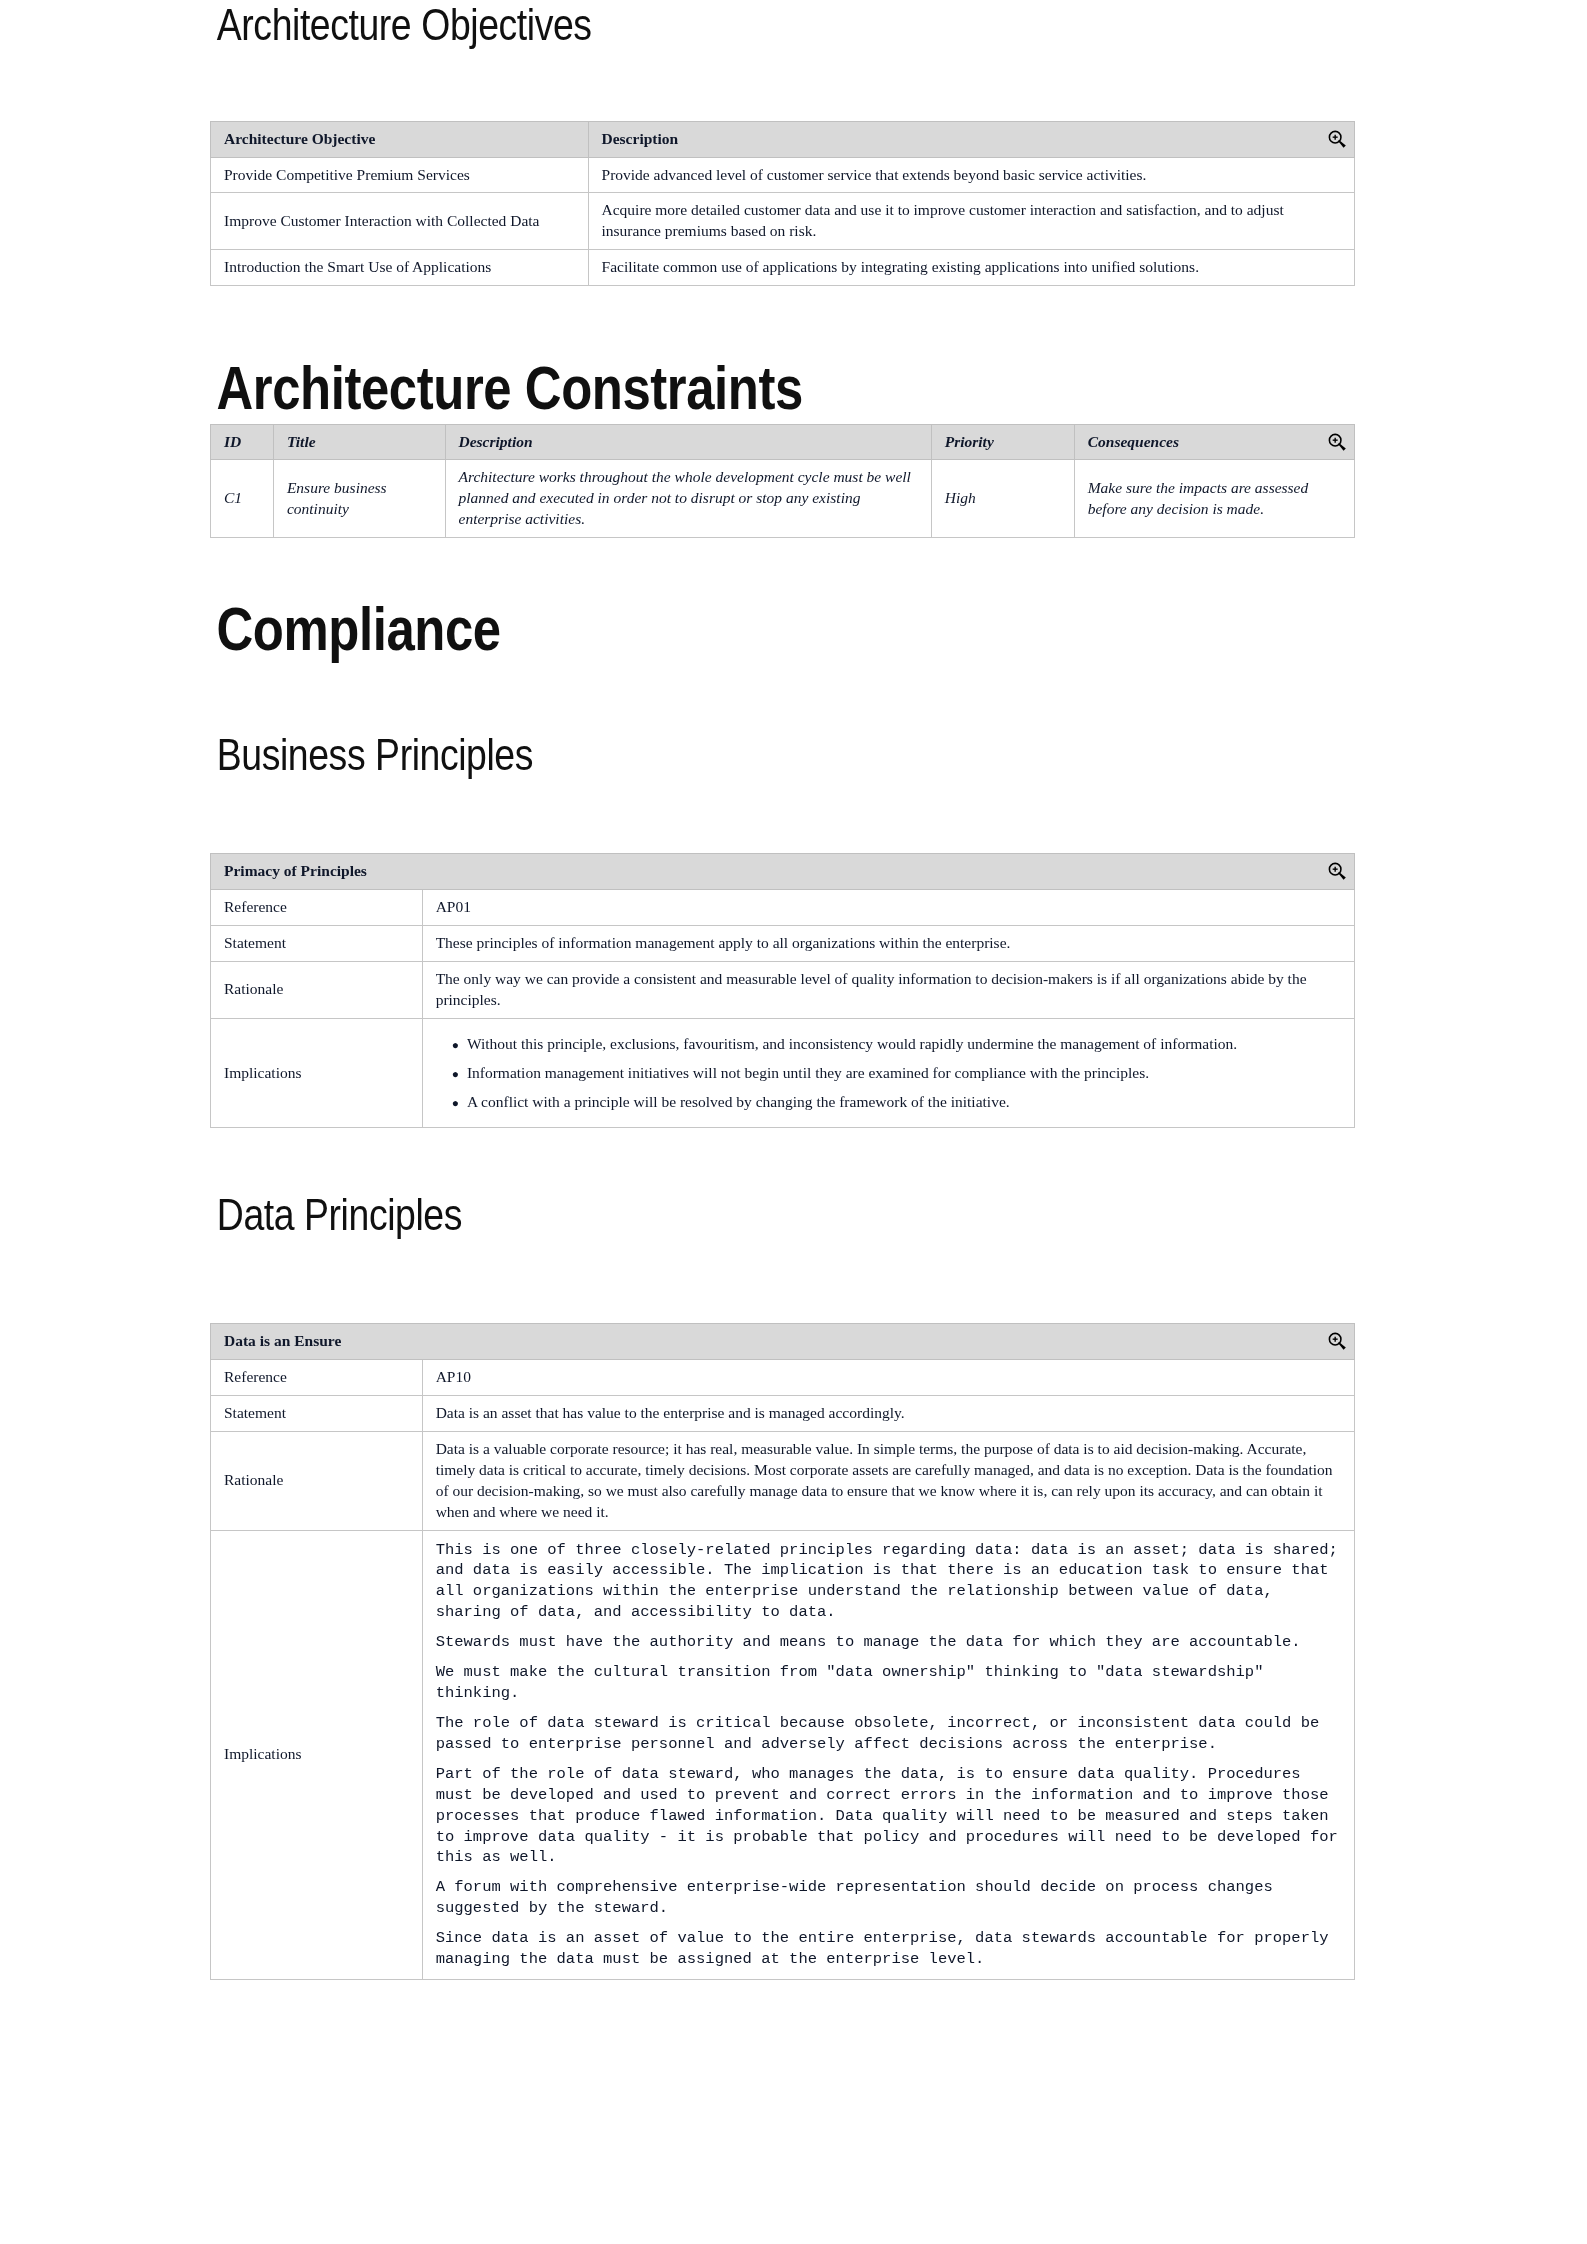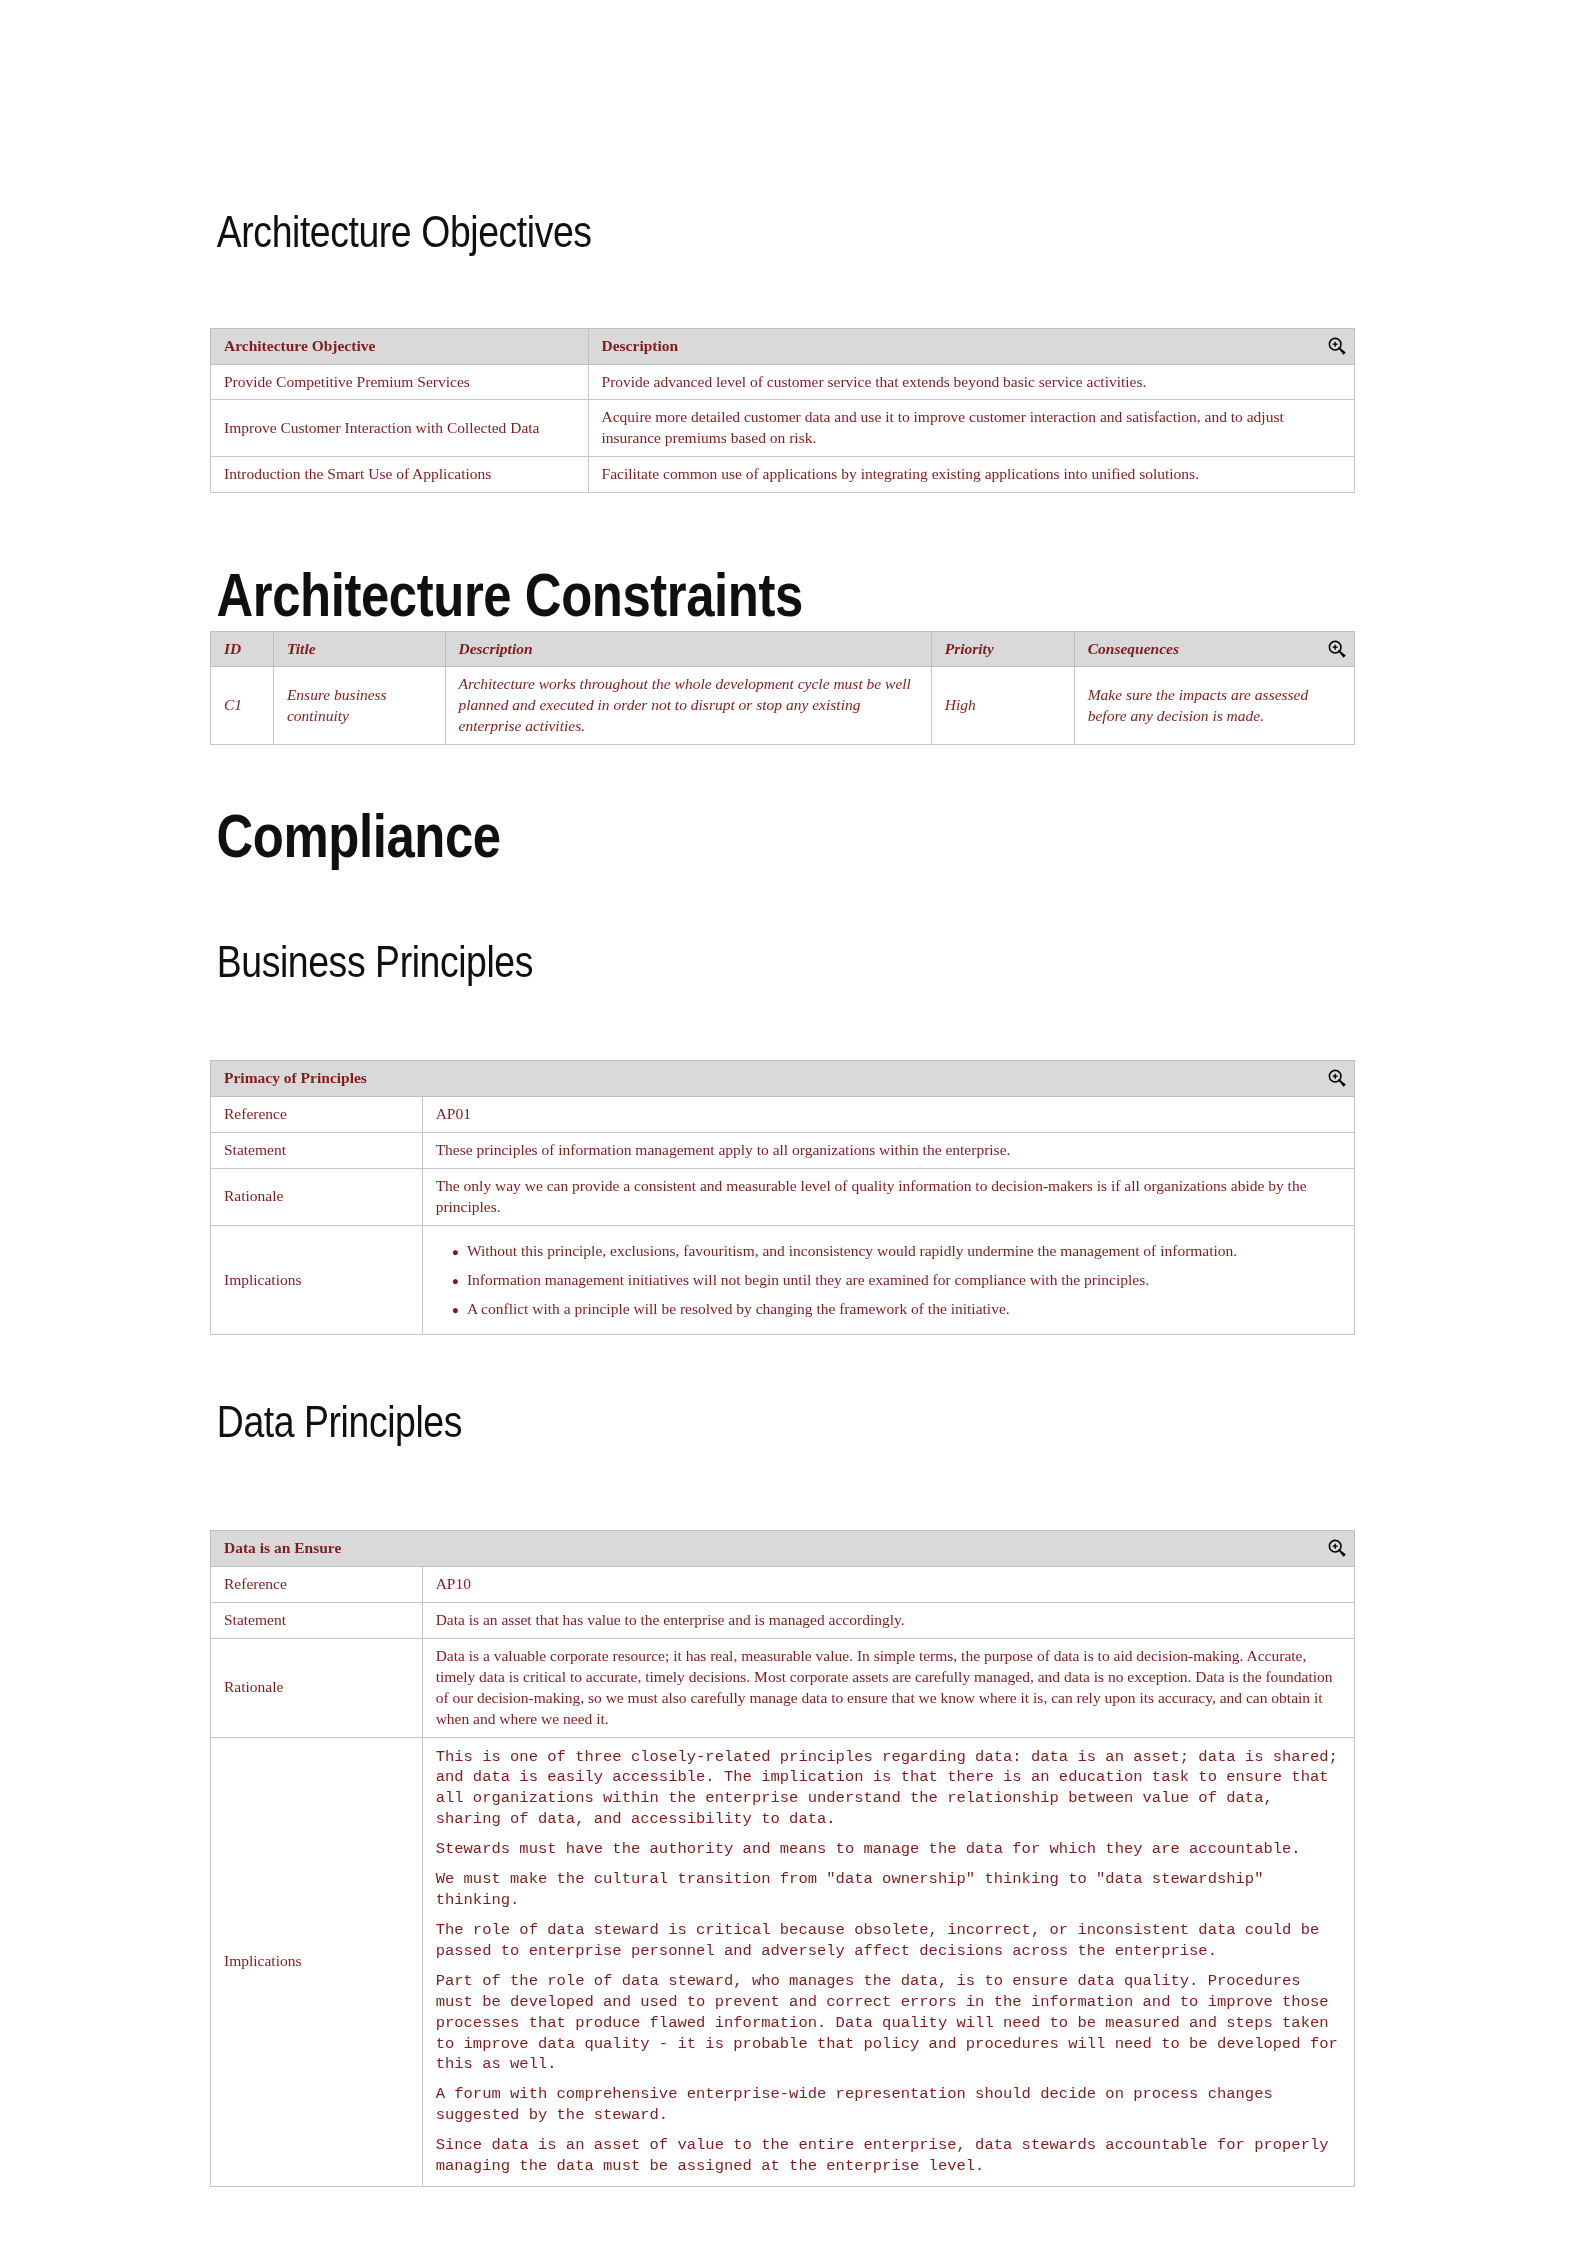--- a/index.html
+++ b/index.html
@@ -8,21 +8,20 @@
     width:1587px;
     height:2244px;
     background:#ffffff;
     overflow:hidden;
     color:#141414;
   }
   .content{
     position:relative;
     margin-left:210px;
     width:1145px;
-    padding-top:207px;
     box-sizing:border-box;
   }
   
   .h1, .h2{
     font-family:"Liberation Sans", sans-serif;
     color:#101010;
     margin:0;
     transform-origin:left center;
     white-space:nowrap;
     padding-left:8px;
@@ -52,21 +51,21 @@
   .mt-table4{margin-top:82px;}
 
   .table-wrap{position:relative;}
   table{
     width:100%;
     border-collapse:collapse;
     table-layout:fixed;
     font-family:"Liberation Serif", serif;
     font-size:15.5px;
     line-height:1.35;
-    color:#7f1d1d;
+    color:#0f172a;
     border-radius:10px;
   }
   th,td{
     border:1px solid #c6c6c6;
     padding:7px 13px;
     text-align:left;
     vertical-align:middle;
     word-wrap:break-word;
   }
   th{

